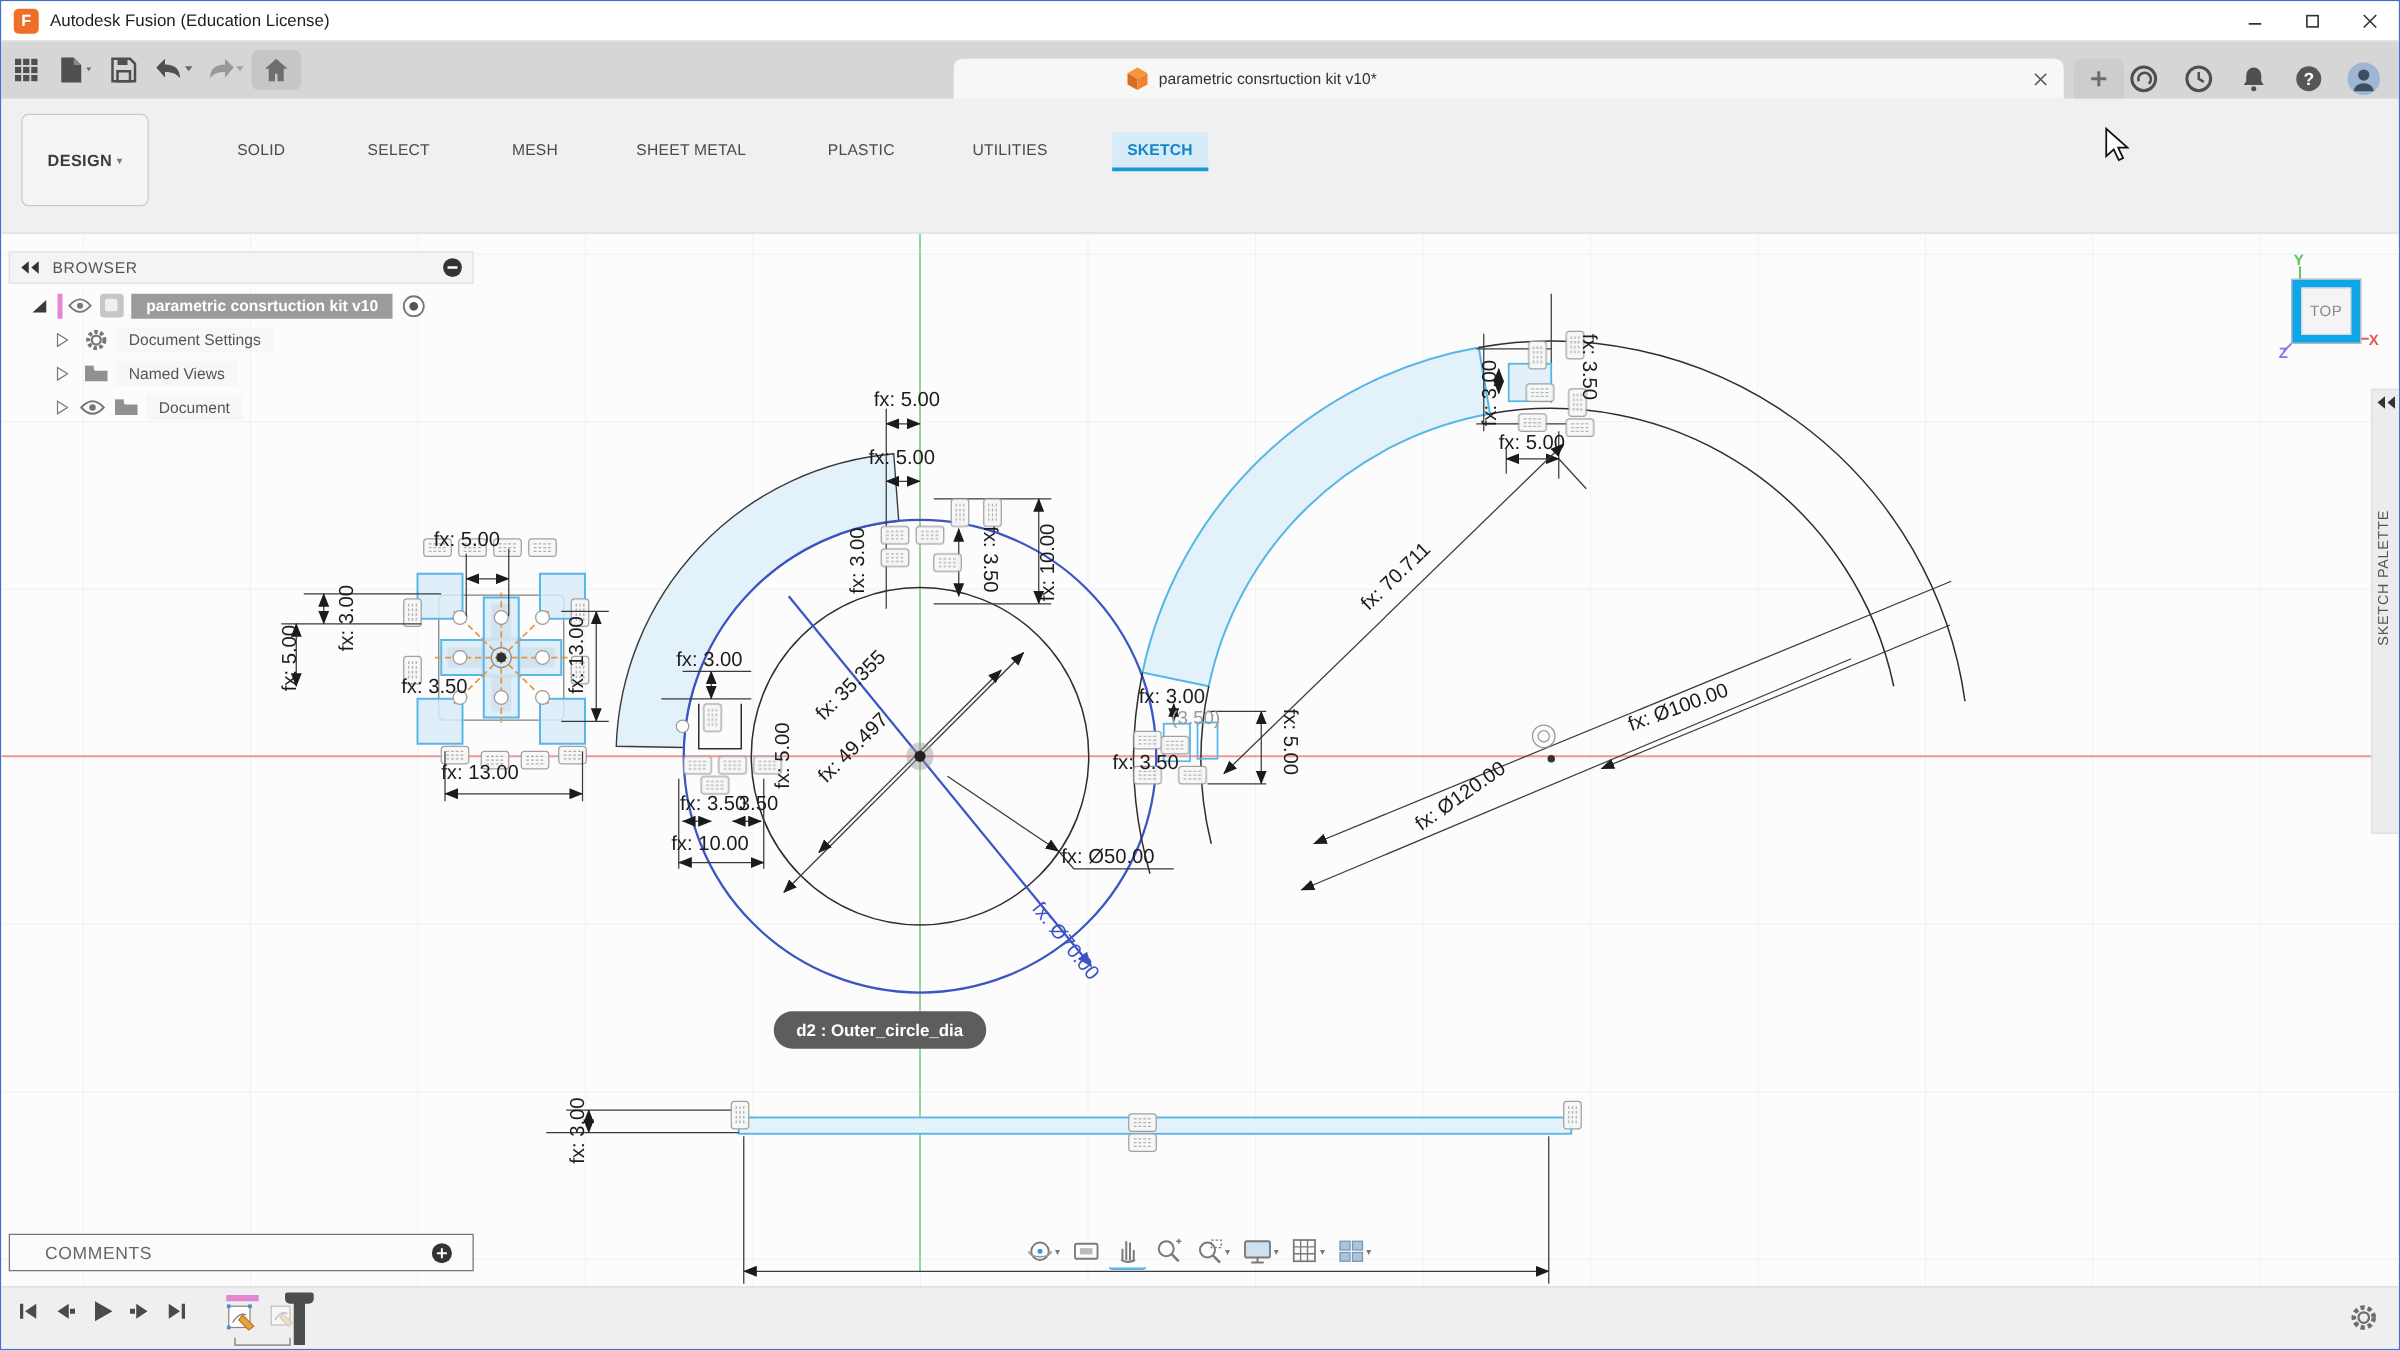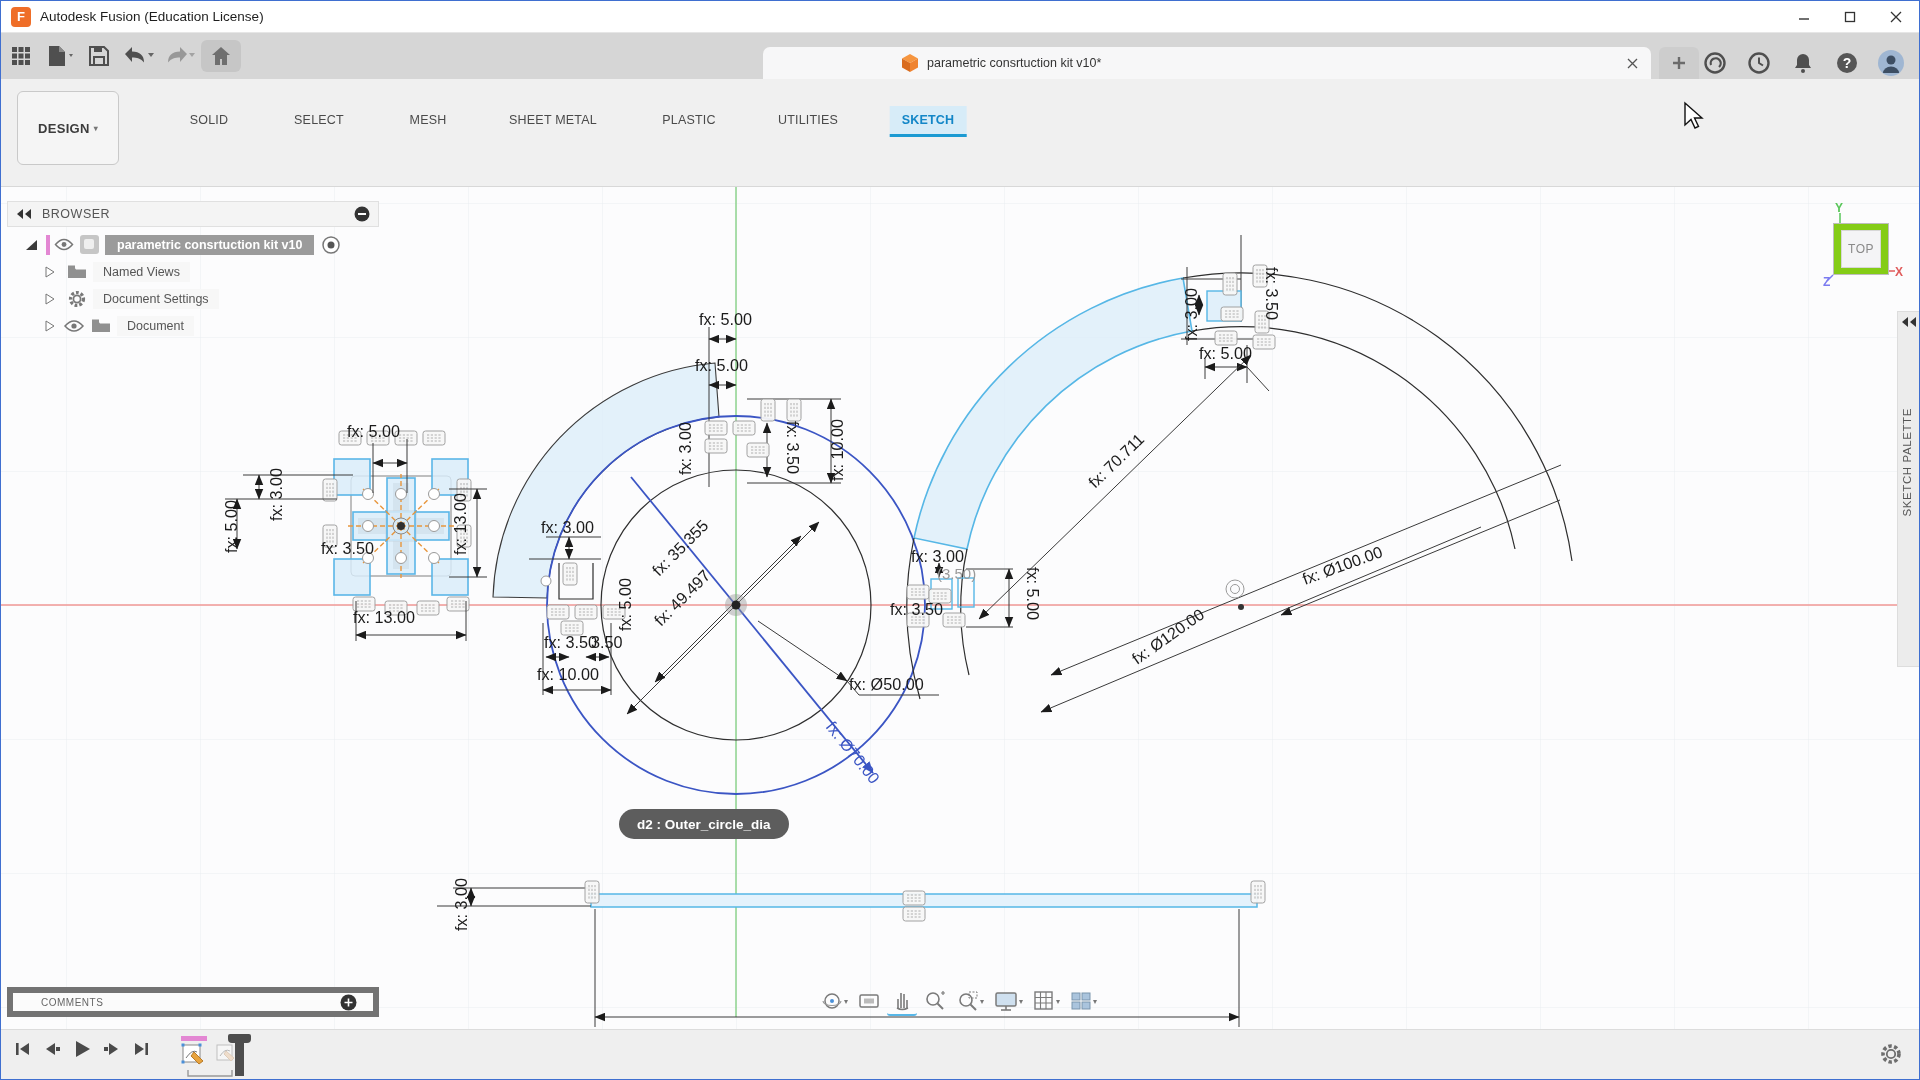--- a/index.html
+++ b/index.html
@@ -41,28 +41,28 @@
   .browser{position:absolute;left:6px;top:14px;width:372px;font-size:12.5px;color:#555;}
   .br-header{height:26px;background:rgba(243,243,243,.95);border:1px solid #e0e0e0;display:flex;align-items:center;padding:0 8px;letter-spacing:.5px;}
   .br-header .sp{flex:1;}
   .br-row{height:27px;display:flex;align-items:center;text-align:center;}
   .br-label{background:rgba(246,246,246,.92);padding:3px 10px;}
   .root-label{background:#9b9b9b;color:#fff;font-weight:bold;padding:3px 12px;}
   .pinkbar{width:4px;height:20px;background:#e387d3;margin-right:4px;}
   .cube-chip{width:19px;height:19px;background:#c6c6c6;border-radius:3px;margin:0 6px;position:relative;}
   .cube-chip:before{content:"";position:absolute;left:4px;top:4px;width:10px;height:10px;background:#efefef;border-radius:2px;}
   
-  .comments{position:absolute;left:6px;top:800px;width:372px;height:30px;background:#fbfbfb;border:6px solid #737373;display:flex;align-items:center;font-size:10px;color:#666;letter-spacing:.5px;}
+  .comments{position:absolute;left:6px;top:800px;width:372px;height:30px;background:#fbfbfb;border:1px solid #737373;display:flex;align-items:center;font-size:14px;color:#666;letter-spacing:.5px;}
   .navbar{position:absolute;left:816px;top:796px;height:36px;display:flex;align-items:center;gap:3px;}
   .nbtn{display:flex;align-items:center;padding:2px 3px;border-radius:3px;}
   .nbtn.active{border-bottom:2px solid #57b7e8;}
   .tooltip{position:absolute;left:618px;top:622px;height:30px;padding:0 18px;background:#5d5d5d;border-radius:15px;color:#fff;font-size:13.5px;font-weight:bold;display:flex;align-items:center;}
   
   .viewcube{position:absolute;left:1820px;top:8px;width:96px;height:100px;font-size:12px;}
-  .vc-face{position:absolute;left:12px;top:28px;width:56px;height:52px;background:#84cc16;border:1px solid #bdbdbd;display:flex;align-items:center;justify-content:center;}
+  .vc-face{position:absolute;left:12px;top:28px;width:56px;height:52px;background:#0ea5e9;border:1px solid #bdbdbd;display:flex;align-items:center;justify-content:center;}
   .vc-inner{width:40px;height:38px;background:#f4f4f6;border:1px solid #d7d7d7;display:flex;align-items:center;justify-content:center;color:#8a8a8a;letter-spacing:.5px;}
   .ax{position:absolute;font-weight:bold;font-size:12px;}
   .axy{color:#59c659;left:14px;top:6px;}
   .axx{color:#e05b5b;left:74px;top:70px;}
   .axz{color:#7b7bf0;left:2px;top:80px;}
   
   .palette-strip{position:absolute;left:1896px;top:124px;width:23px;height:356px;background:#ececec;border:1px solid #ddd;}
   .palette-strip .pv{position:absolute;left:3px;top:96px;writing-mode:vertical-rl;transform:rotate(180deg);font-size:11.5px;color:#555;letter-spacing:.6px;white-space:nowrap;}
   .pal-collapse{position:absolute;left:3px;top:4px;color:#333;}
   
@@ -726,35 +726,35 @@
         <span class="root-label">parametric consrtuction kit v10</span>
         <svg width="18" height="18" style="margin-left:8px">
             <circle cx="9" cy="9" r="8" fill="#fff" stroke="#777" stroke-width="1.5"></circle>
             <circle cx="9" cy="9" r="3.5" fill="#555"></circle>
           </svg>
       </div>
       <div class="br-row">
         <svg width="10" height="12" style="margin-left:38px">
             <polygon points="1,1 9,6 1,11" fill="#fff" stroke="#777"></polygon>
           </svg>
+        <svg width="20" height="20" style="margin-left:12px">
+            <circle cx="10" cy="10" r="6.5" fill="none" stroke="#787878" stroke-width="3.2" stroke-dasharray="2.8 2"></circle>
+            <circle cx="10" cy="10" r="3.6" fill="none" stroke="#787878" stroke-width="1.8"></circle>
+          </svg>
+        <span class="br-label" style="margin-left:6px">Document Settings</span>
+      </div>
+      <div class="br-row">
+        <svg width="10" height="12" style="margin-left:38px">
+            <polygon points="1,1 9,6 1,11" fill="#fff" stroke="#777"></polygon>
+          </svg>
         <svg width="20" height="15" style="margin-left:12px">
             <path d="M1 3h6l2 2.5h10V14H1z" fill="#909090"></path>
             <rect x="1" y="1.5" width="7" height="3" fill="#909090"></rect>
           </svg>
         <span class="br-label" style="margin-left:6px">Named Views</span>
-      </div>
-      <div class="br-row">
-        <svg width="10" height="12" style="margin-left:38px">
-            <polygon points="1,1 9,6 1,11" fill="#fff" stroke="#777"></polygon>
-          </svg>
-        <svg width="20" height="20" style="margin-left:12px">
-            <circle cx="10" cy="10" r="6.5" fill="none" stroke="#787878" stroke-width="3.2" stroke-dasharray="2.8 2"></circle>
-            <circle cx="10" cy="10" r="3.6" fill="none" stroke="#787878" stroke-width="1.8"></circle>
-          </svg>
-        <span class="br-label" style="margin-left:6px">Document Settings</span>
       </div>
       <div class="br-row">
         <svg width="10" height="12" style="margin-left:38px">
             <polygon points="1,1 9,6 1,11" fill="#fff" stroke="#777"></polygon>
           </svg>
         <svg width="22" height="14" style="margin-left:8px">
             <path d="M2 7Q11 -3 20 7 11 17 2 7z" fill="none" stroke="#777" stroke-width="1.5"></path>
             <circle cx="11" cy="7" r="2.6" fill="#777"></circle>
           </svg>
         <svg width="20" height="15" style="margin-left:6px">

